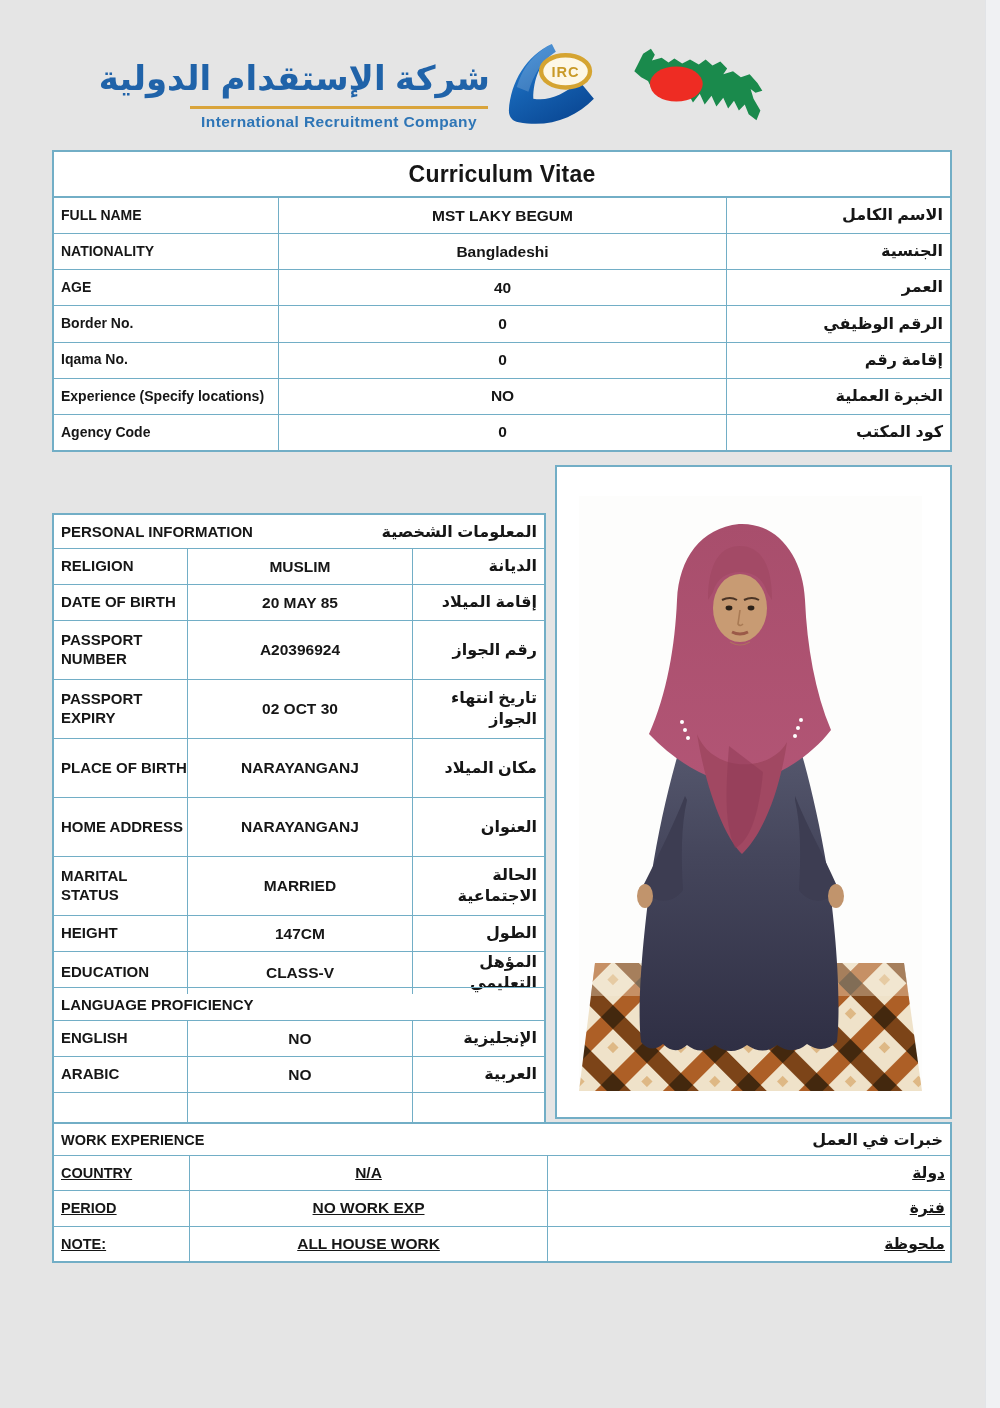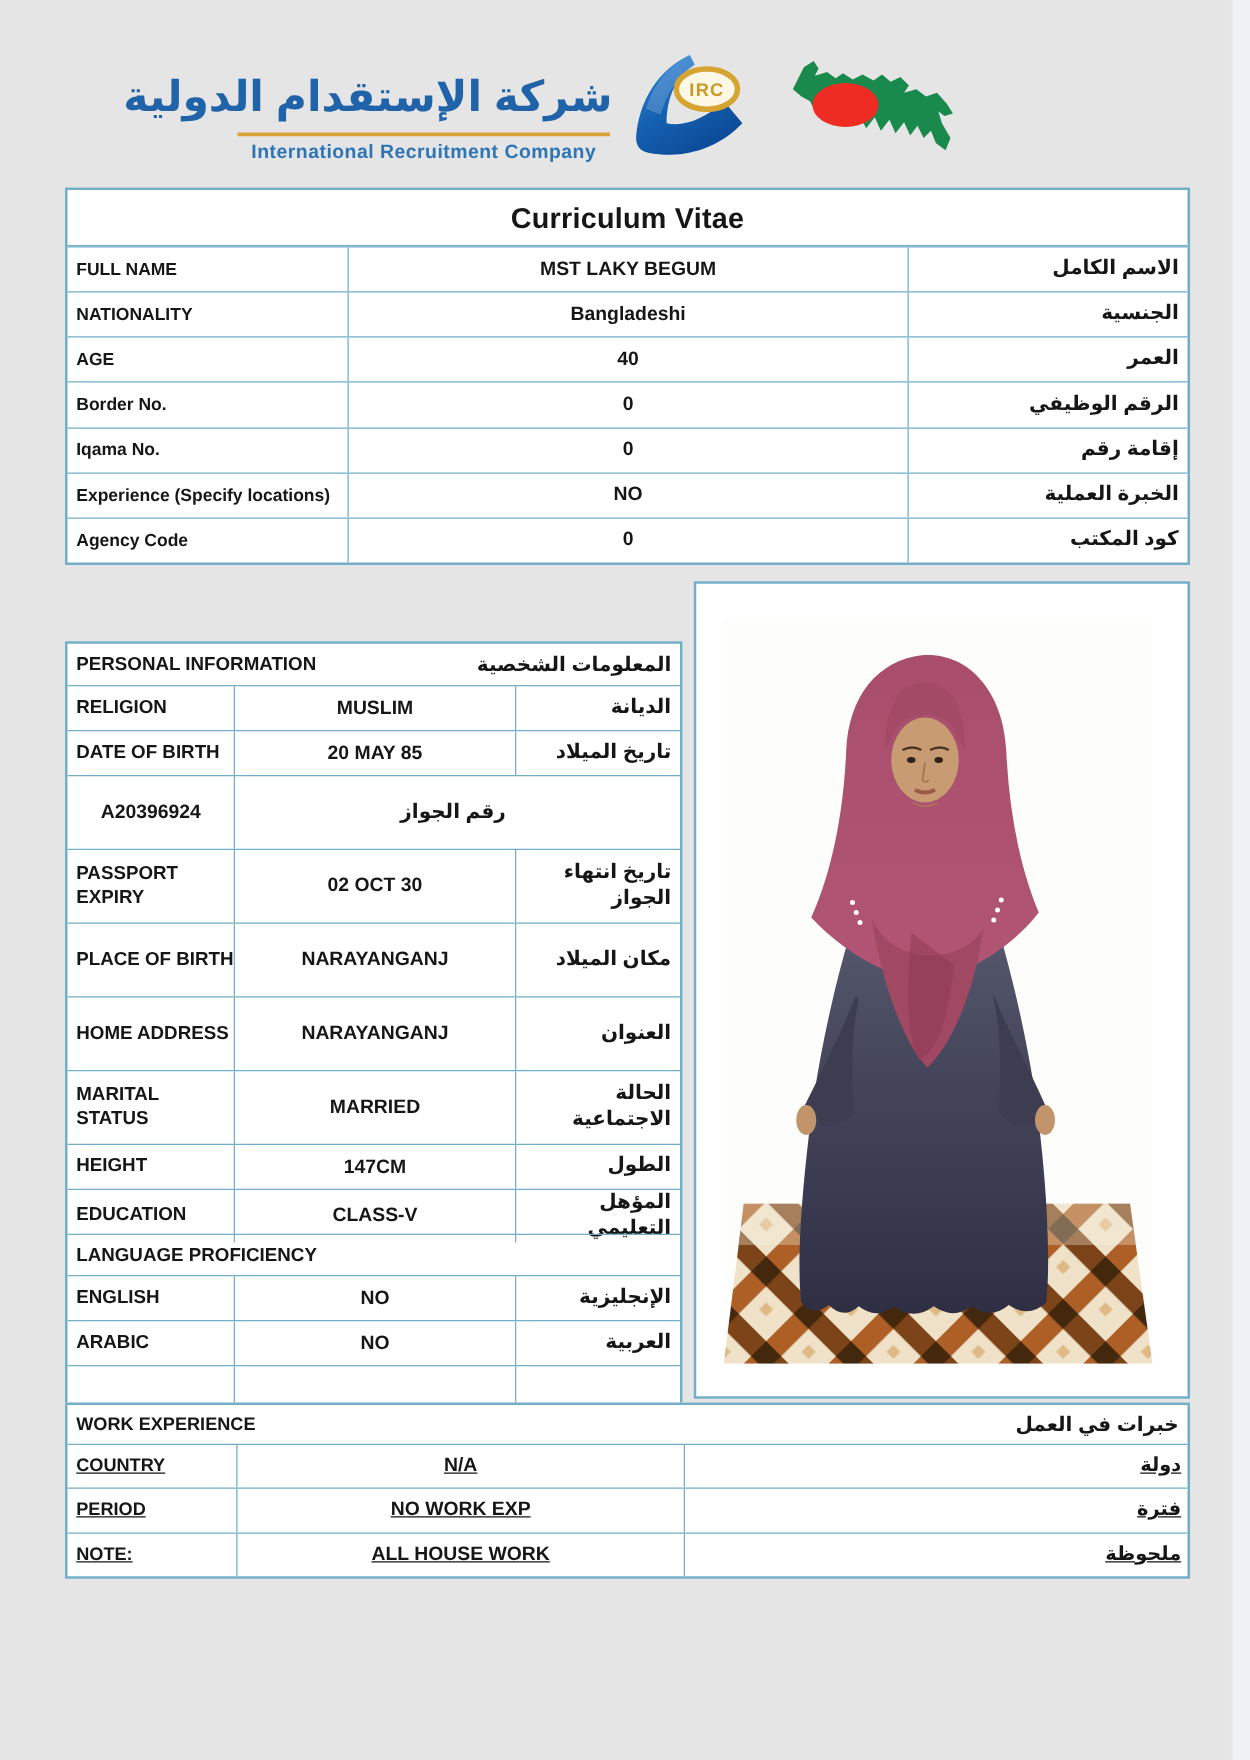--- a/index.html
+++ b/index.html
@@ -157,24 +157,25 @@
       <div class="cell lbl">RELIGION</div>
       <div class="cell val">MUSLIM</div>
       <div class="cell ar">
           <span dir="rtl">الديانة</span>
         </div>
     </div>
     <div class="row">
       <div class="cell lbl">DATE OF BIRTH</div>
       <div class="cell val">20 MAY 85</div>
       <div class="cell ar">
-          <span dir="rtl">تاريخ الميلاد</span>
-        </div>
-    </div>
-    <div class="row tall">
+          <span dir="rtl">إقامة الميلاد</span>
+        </div>
+    </div>
+    <div class="row tall">
+      <div class="cell lbl">PASSPORT NUMBER</div>
       <div class="cell val">A20396924</div>
       <div class="cell ar">
           <span dir="rtl">رقم الجواز</span>
         </div>
     </div>
     <div class="row tall">
       <div class="cell lbl">PASSPORT EXPIRY</div>
       <div class="cell val">02 OCT 30</div>
       <div class="cell ar">
           <span dir="rtl">تاريخ انتهاء الجواز</span>

